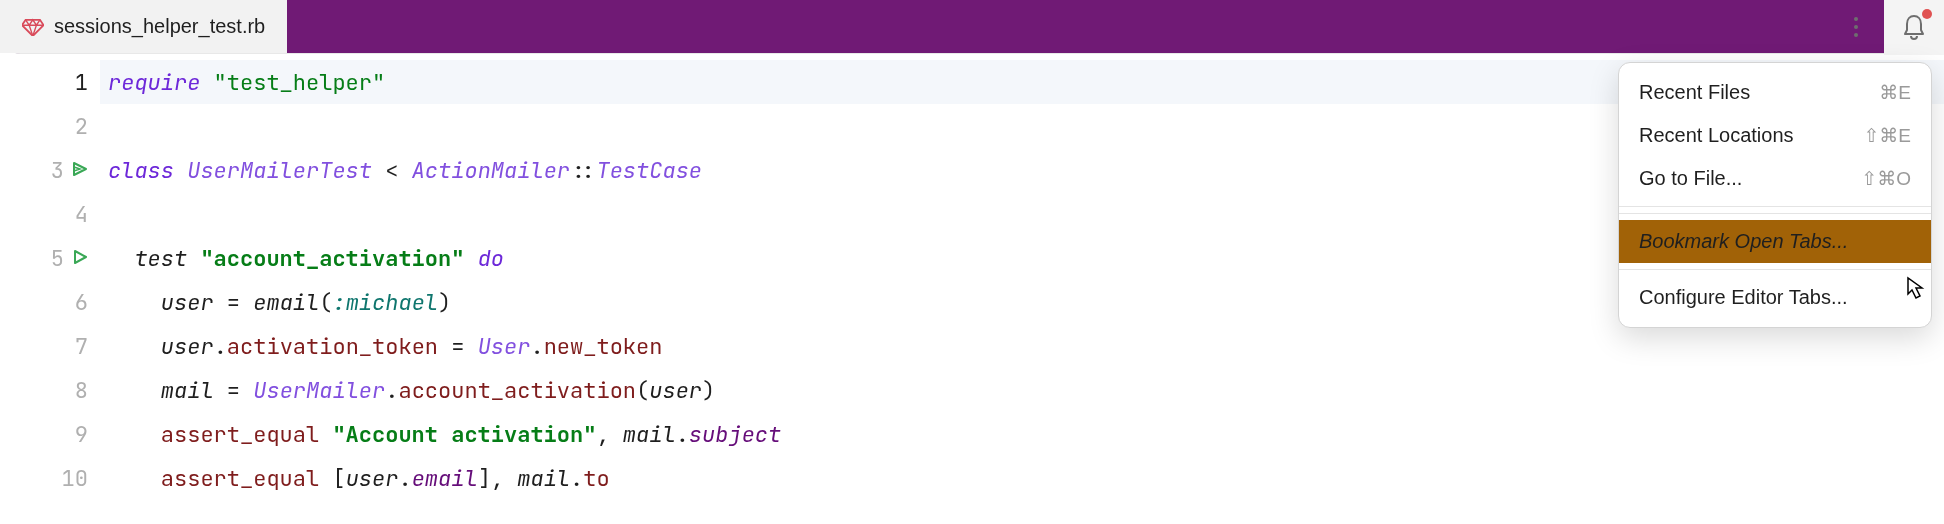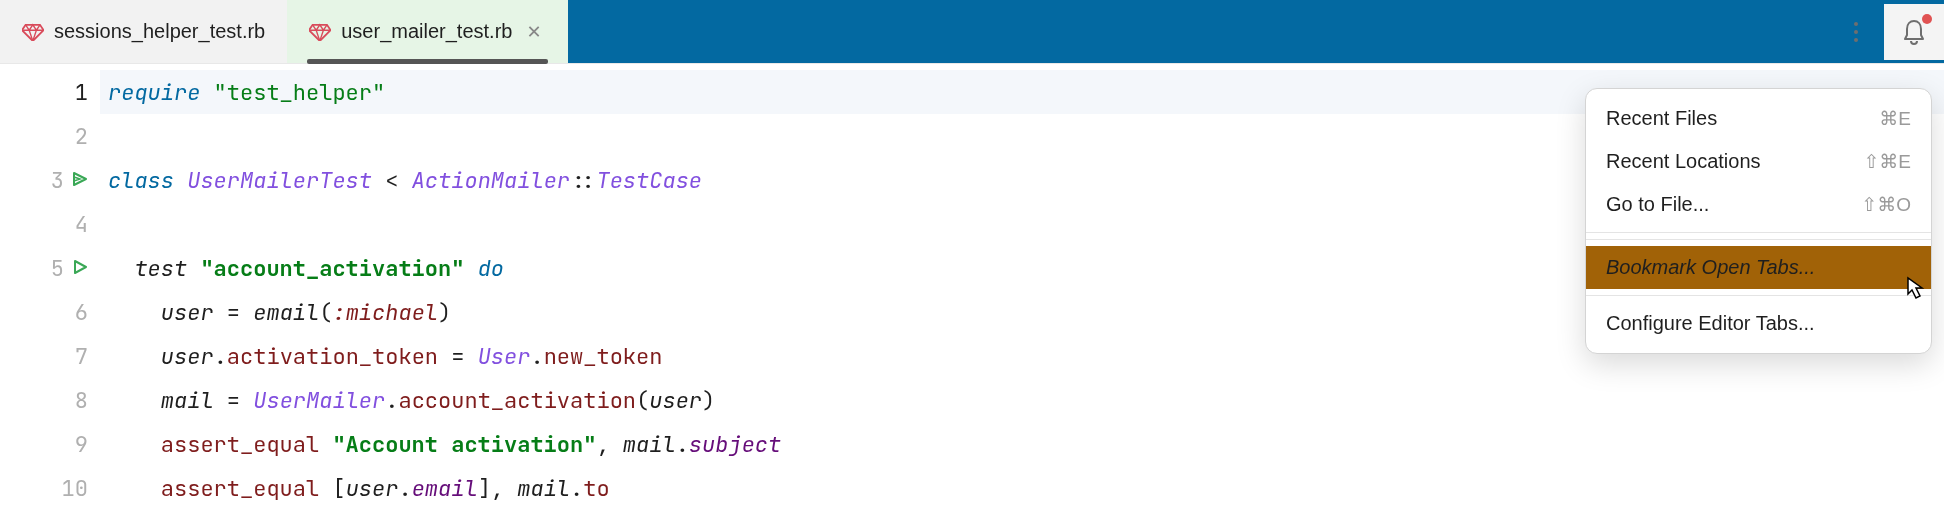--- a/index.html
+++ b/index.html
@@ -1,19 +1,19 @@
 <!DOCTYPE html>
 <html><head>
 <meta charset="utf-8">
 <style>
   * { box-sizing: border-box; margin: 0; padding: 0; }
   html, body { width: 1944px; height: 524px; font-family: -apple-system, BlinkMacSystemFont, "Segoe UI", sans-serif; background: #fff; overflow: hidden; }
   
   
-  .tab-bar { display: flex; align-items: stretch; height: 64px; background: #0369a1; border-bottom: 1px solid #e8e8e8; position: relative; }
+  .tab-bar { display: flex; align-items: stretch; height: 54px; background: #701a75; border-bottom: 1px solid #e8e8e8; position: relative; border-radius: 21px; }
   .tab { display: flex; align-items: center; gap: 10px; padding: 0 22px; font-size: 20px; color: #1f1f1f; position: relative; cursor: pointer; }
   .tab.inactive { background: #f2f2f2; }
   .tab.active { background: #e6f5e6; }
   .tab.active::after { content: ""; position: absolute; left: 20px; right: 20px; bottom: -1px; height: 5px; background: #555; border-radius: 2px; }
   .ruby-icon { width: 22px; height: 18px; display: inline-flex; }
   .close-x { color: #888; font-size: 18px; padding: 0 4px; }
   .tab-bar-right { margin-left: auto; display: flex; align-items: center; }
   .kebab { width: 56px; height: 56px; display: flex; align-items: center; justify-content: center; cursor: pointer; }
   .kebab-dots { display: flex; flex-direction: column; gap: 4px; }
   .kebab-dots span { width: 4px; height: 4px; border-radius: 50%; background: #6e6e6e; }
@@ -24,61 +24,51 @@
   .editor { display: flex; height: calc(524px - 56px); font-family: "JetBrains Mono", "Fira Code", Menlo, Consolas, monospace; font-size: 22px; }
   .gutter { width: 100px; background: #fff; padding-top: 6px; }
   .gline { display: flex; align-items: center; justify-content: flex-end; height: 44px; color: #b0b0b0; padding-right: 12px; gap: 8px; }
   .gline.current { color: #1f1f1f; }
   .run-tri { color: #3aa856; font-size: 18px; }
   .code { flex: 1; padding-top: 6px; }
   .cline { height: 44px; display: flex; align-items: center; white-space: pre; padding-left: 8px; }
   .cline.hl { background: #f4f7fb; }
   
   
-  .kw { color: #0369a1; font-style: italic; }
+  .kw { color: #6d28d9; font-style: italic; }
   .str { color: #067d17; }
   .strb { color: #067d17; font-weight: 600; }
   .cls { color: #8250df; font-style: italic; }
   .mtd { color: #1f1f1f; font-style: italic; }
-  .sym { color: #7f1d1d; font-style: italic; }
+  .sym { color: #0f766e; font-style: italic; }
   .op  { color: #1f1f1f; }
   .pm  { color: #1f1f1f; font-style: italic; }
   .id2 { color: #660e7a; font-style: italic; }
   .id3 { color: #7f1d1d; }
   
   
-  .menu { position: absolute; top: 62px; right: 12px; width: 347px; background: #fff; border: 1px solid #d4d4d4; border-radius: 12px; box-shadow: 0 10px 30px rgba(0,0,0,0.15); padding: 8px 0; z-index: 10; margin-top: 26px; }
+  .menu { position: absolute; top: 62px; right: 12px; width: 314px; background: #fff; border: 1px solid #d4d4d4; border-radius: 12px; box-shadow: 0 10px 30px rgba(0,0,0,0.15); padding: 8px 0; z-index: 10; }
   .menu-item { display: flex; align-items: center; justify-content: space-between; padding: 10px 20px; font-size: 20px; color: #1f1f1f; cursor: pointer; }
   .menu-item.hl { background: #a16207; font-style: italic; }
   .menu-sep { height: 1px; background: #e4e4e4; margin: 6px 0; }
   .shortcut { color: #9a9a9a; font-size: 19px; }
   .cursor-ptr { position: absolute; right: 18px; top: 276px; font-size: 24px; z-index: 11; pointer-events: none; }
 </style>
 </head>
 <body>
 
 <div class="tab-bar">
   <div class="tab inactive">
     <span class="ruby-icon">
       <svg viewBox="0 0 24 20">
           <path d="M4 2 L20 2 L24 8 L12 20 L0 8 Z" fill="none" stroke="#d94b5b" stroke-width="2"></path>
           <path d="M4 2 L8 8 L12 2 L16 8 L20 2 M0 8 L24 8 M8 8 L12 20 L16 8" fill="none" stroke="#d94b5b" stroke-width="1.5"></path>
         </svg>
     </span>
     <span>sessions_helper_test.rb</span>
-  </div>
-  <div class="tab active">
-    <span class="ruby-icon">
-      <svg viewBox="0 0 24 20">
-          <path d="M4 2 L20 2 L24 8 L12 20 L0 8 Z" fill="none" stroke="#d94b5b" stroke-width="2"></path>
-          <path d="M4 2 L8 8 L12 2 L16 8 L20 2 M0 8 L24 8 M8 8 L12 20 L16 8" fill="none" stroke="#d94b5b" stroke-width="1.5"></path>
-        </svg>
-    </span>
-    <span>user_mailer_test.rb</span>
-    <span class="close-x">✕</span>
   </div>
   <div class="tab-bar-right">
     <div class="kebab">
       <div class="kebab-dots">
           <span></span>
           <span></span>
           <span></span>
         </div>
     </div>
     <div class="bell-wrap">

